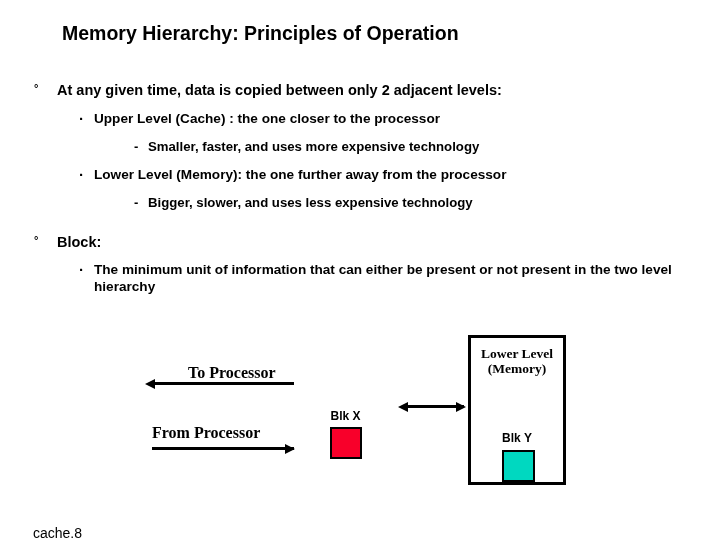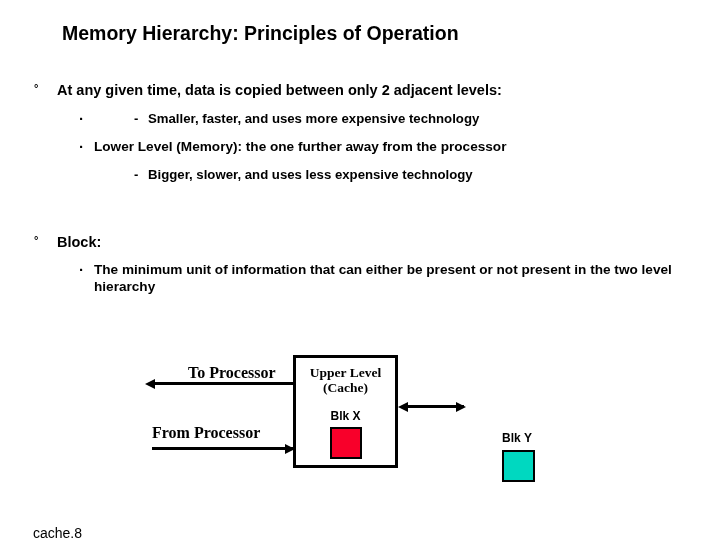--- a/index.html
+++ b/index.html
@@ -218,20 +218,21 @@
 
   <div class="bullets">
 
     <div class="row lvl1">
       <span class="marker">°</span>
       <span>At any given time, data is copied between only 2 adjacent levels:</span>
     </div>
 
     <div class="row lvl2">
       <span class="marker">·</span>
+      <span>Upper Level (Cache) : the one closer to the processor</span>
     </div>
 
     <div class="row lvl3">
       <span class="marker">-</span>
       <span>Smaller, faster, and uses more expensive technology</span>
     </div>
 
     <div class="row lvl2">
       <span class="marker">·</span>
       <span>Lower Level (Memory): the one further away from the processor</span>
@@ -249,27 +250,27 @@
       <span>Block:</span>
     </div>
     <div class="row lvl2 wrap">
       <span class="marker">·</span>
       <span>The minimum unit of information that can either be present or not present in the two level hierarchy</span>
     </div>
   </div>
 
   <div class="diagram">
 
-    <div class="box" id="upper-box">
-      <div class="box-title" id="upper-title">
-        <div>Upper Level</div>
-        <div>(Cache)</div>
+
+    <div class="box" id="lower-box">
+      <div class="box-title" id="lower-title">
+        <div>Lower Level</div>
+        <div>(Memory)</div>
       </div>
     </div>
-
 
     <div class="blk-label" id="blk-x-label">Blk X</div>
     <div class="blk-square" id="blk-x-square" style="background: rgb(248, 0, 42);"></div>
 
     <div class="blk-label" id="blk-y-label">Blk Y</div>
     <div class="blk-square" id="blk-y-square" style="background: rgb(0, 216, 192);"></div>
 
     <div class="arrow-line" id="to-proc-line"></div>
     <div class="arrow-head head-left" id="to-proc-head"></div>
     <div class="arrow-label" id="to-proc-label">To Processor</div>

